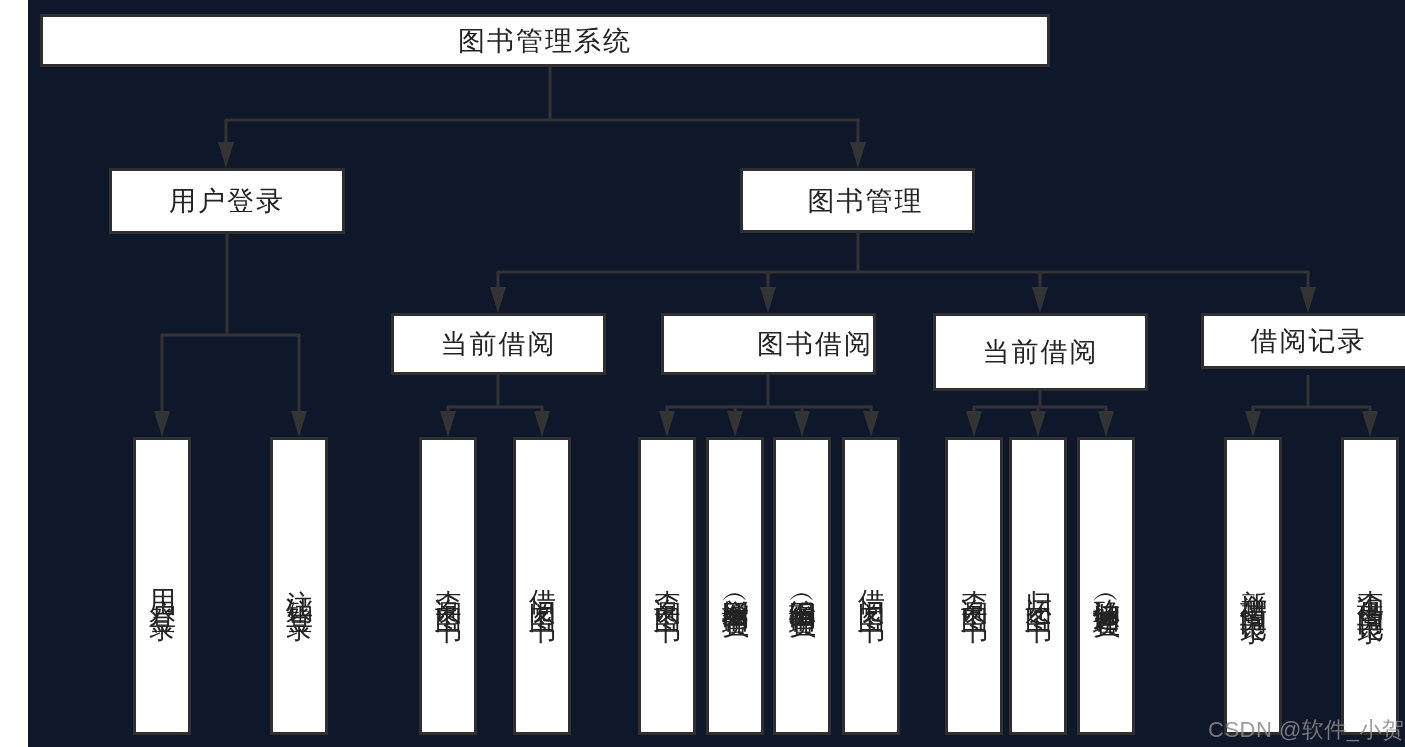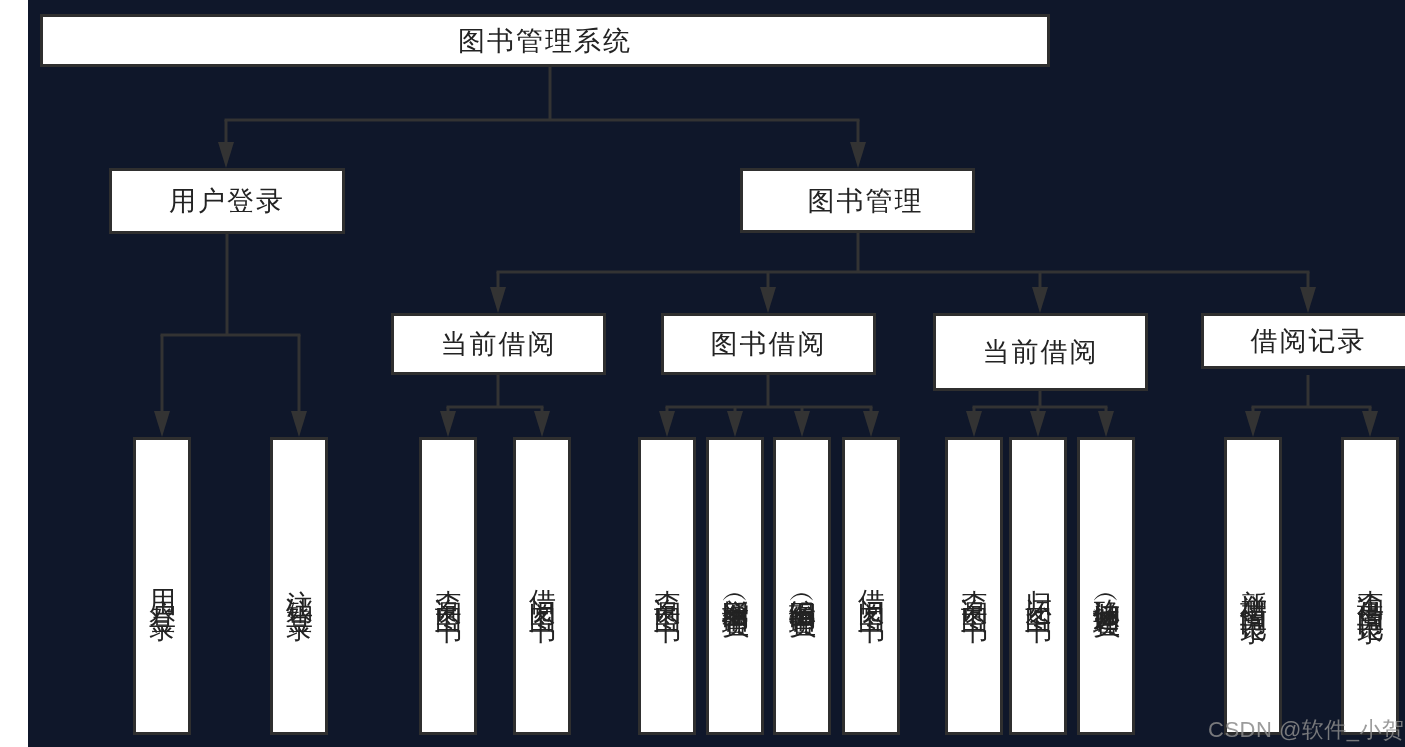--- a/index.html
+++ b/index.html
@@ -120,21 +120,21 @@
       </div>
       <div class="node h" style="left: 81px; top: 168px; width: 236px; height: 66px;">
         <span class="lbl ">用户登录</span>
       </div>
       <div class="node h" style="left: 712px; top: 168px; width: 235px; height: 65px; padding-left: 16px;">
         <span class="lbl ">图书管理</span>
       </div>
       <div class="node h" style="left: 363px; top: 313px; width: 215px; height: 62px;">
         <span class="lbl ">当前借阅</span>
       </div>
-      <div class="node h" style="left: 633px; top: 313px; width: 215px; height: 62px;">
+      <div class="node h" style="left: 633px; top: 313px; width: 215px; height: 62px; justify-content: flex-end;">
         <span class="lbl ">图书借阅</span>
       </div>
       <div class="node h" style="left: 905px; top: 313px; width: 215px; height: 78px;">
         <span class="lbl ">当前借阅</span>
       </div>
       <div class="node h" style="left: 1173px; top: 313px; width: 215px; height: 56px;">
         <span class="lbl ">借阅记录</span>
       </div>
       <div class="node v" style="left: 105px; top: 437px; width: 58px; height: 298px;">
         <span class="lbl sp-wide">用户登录</span>

